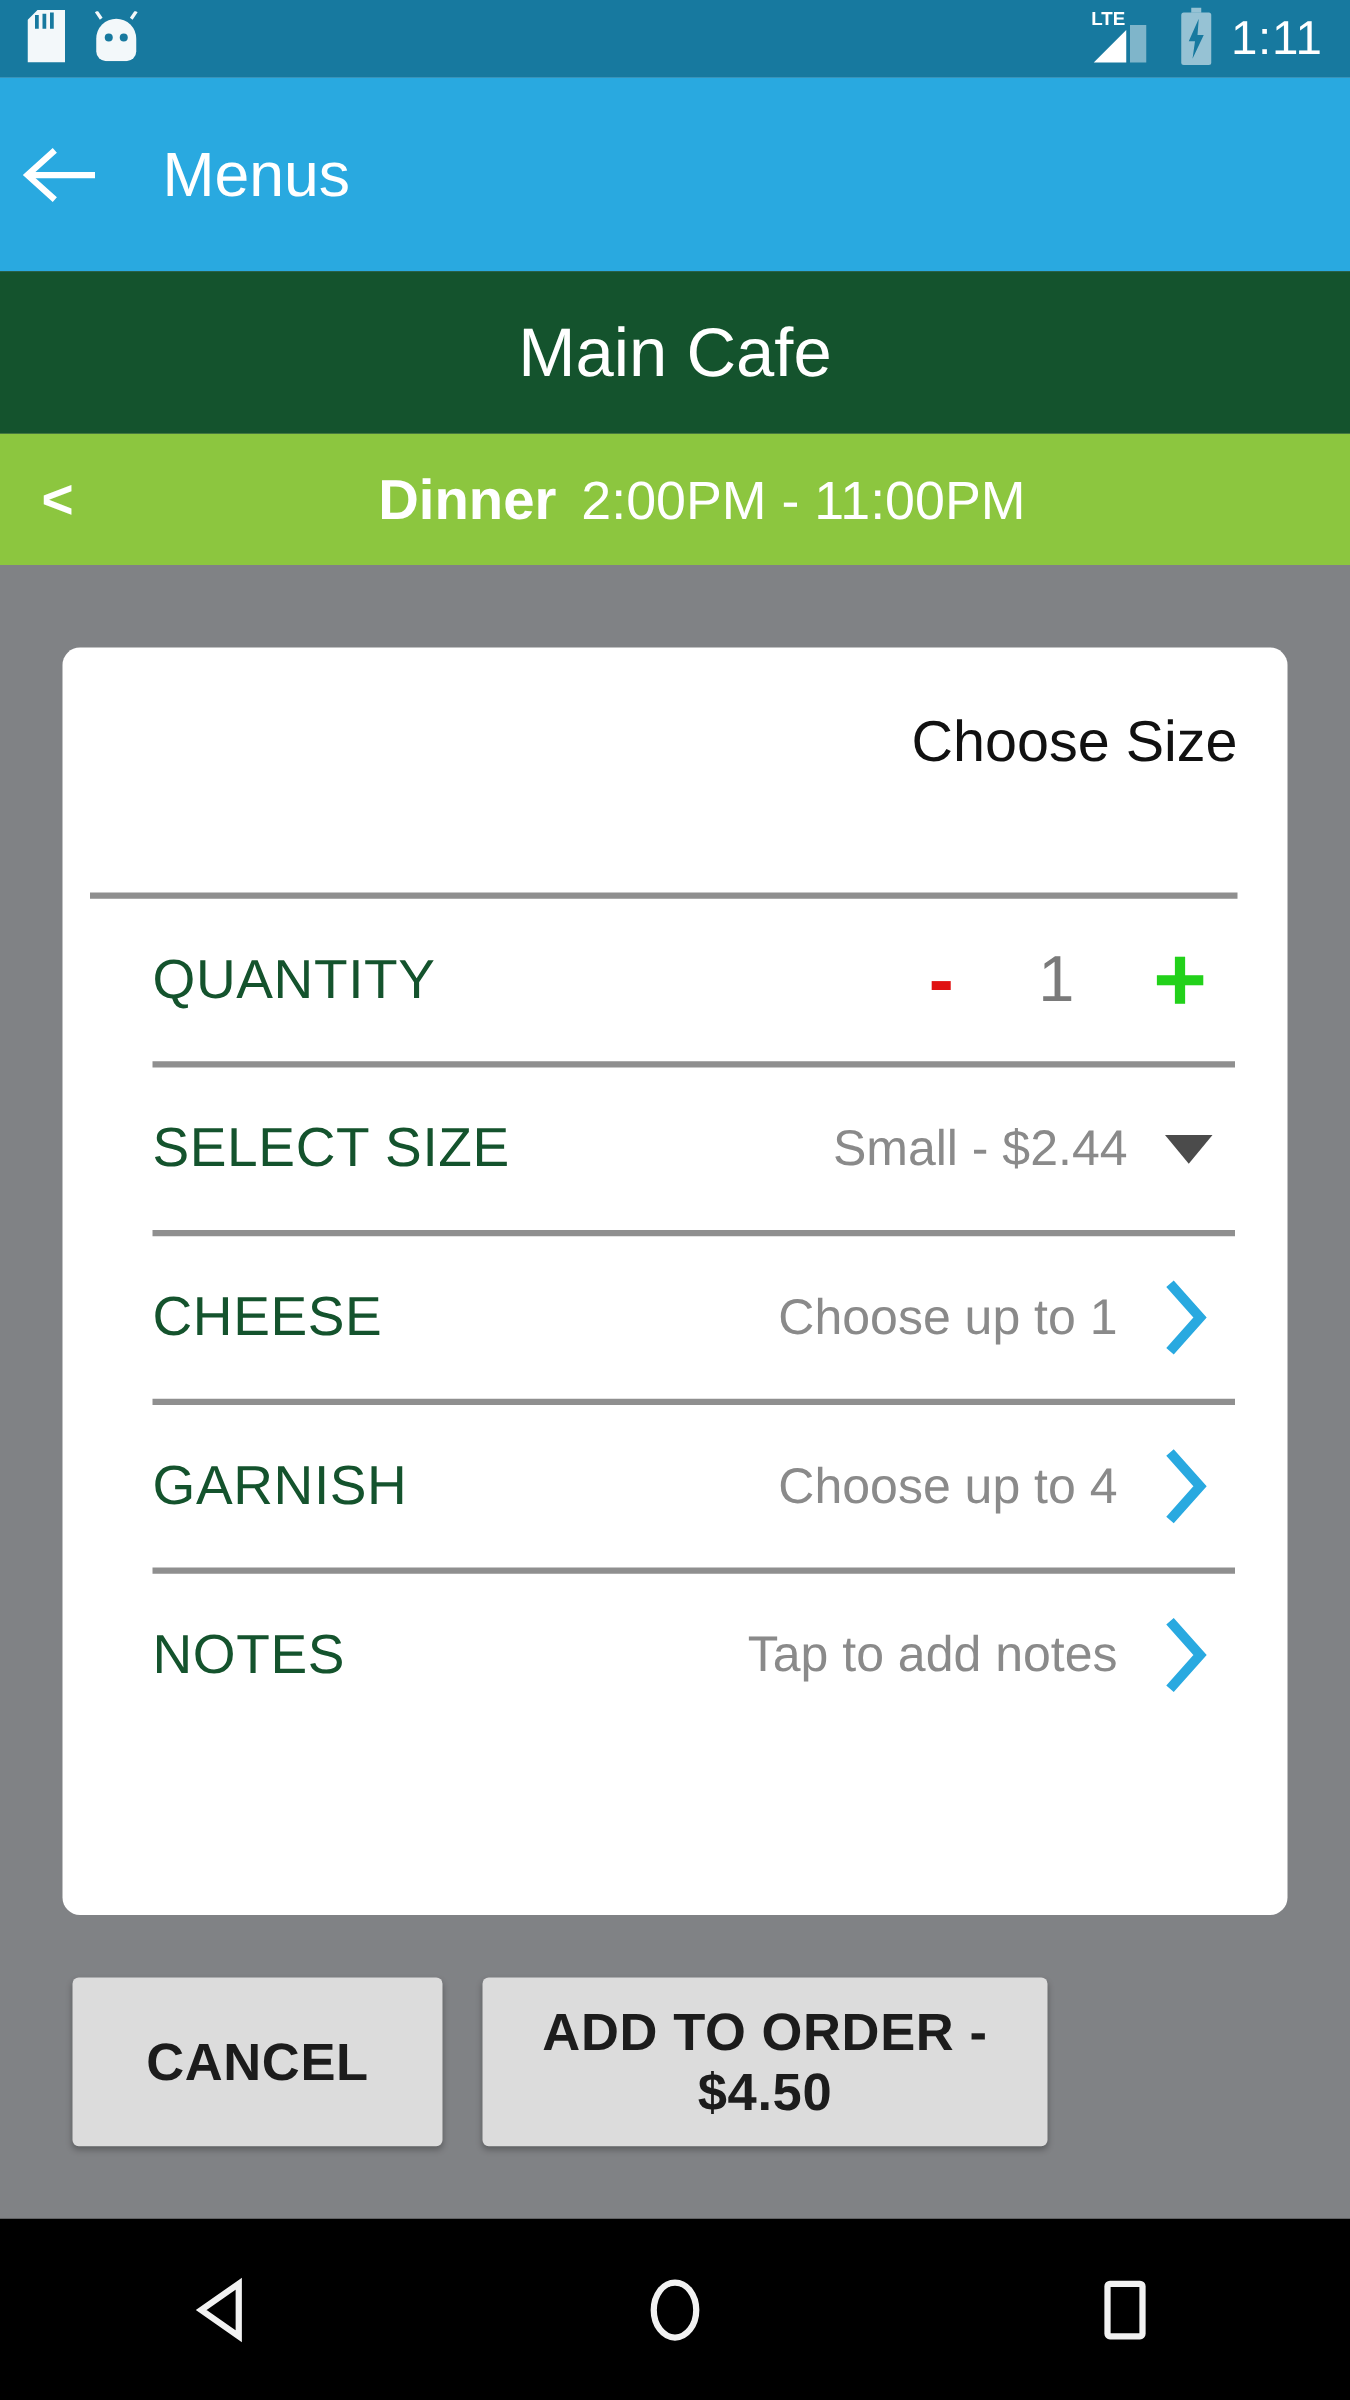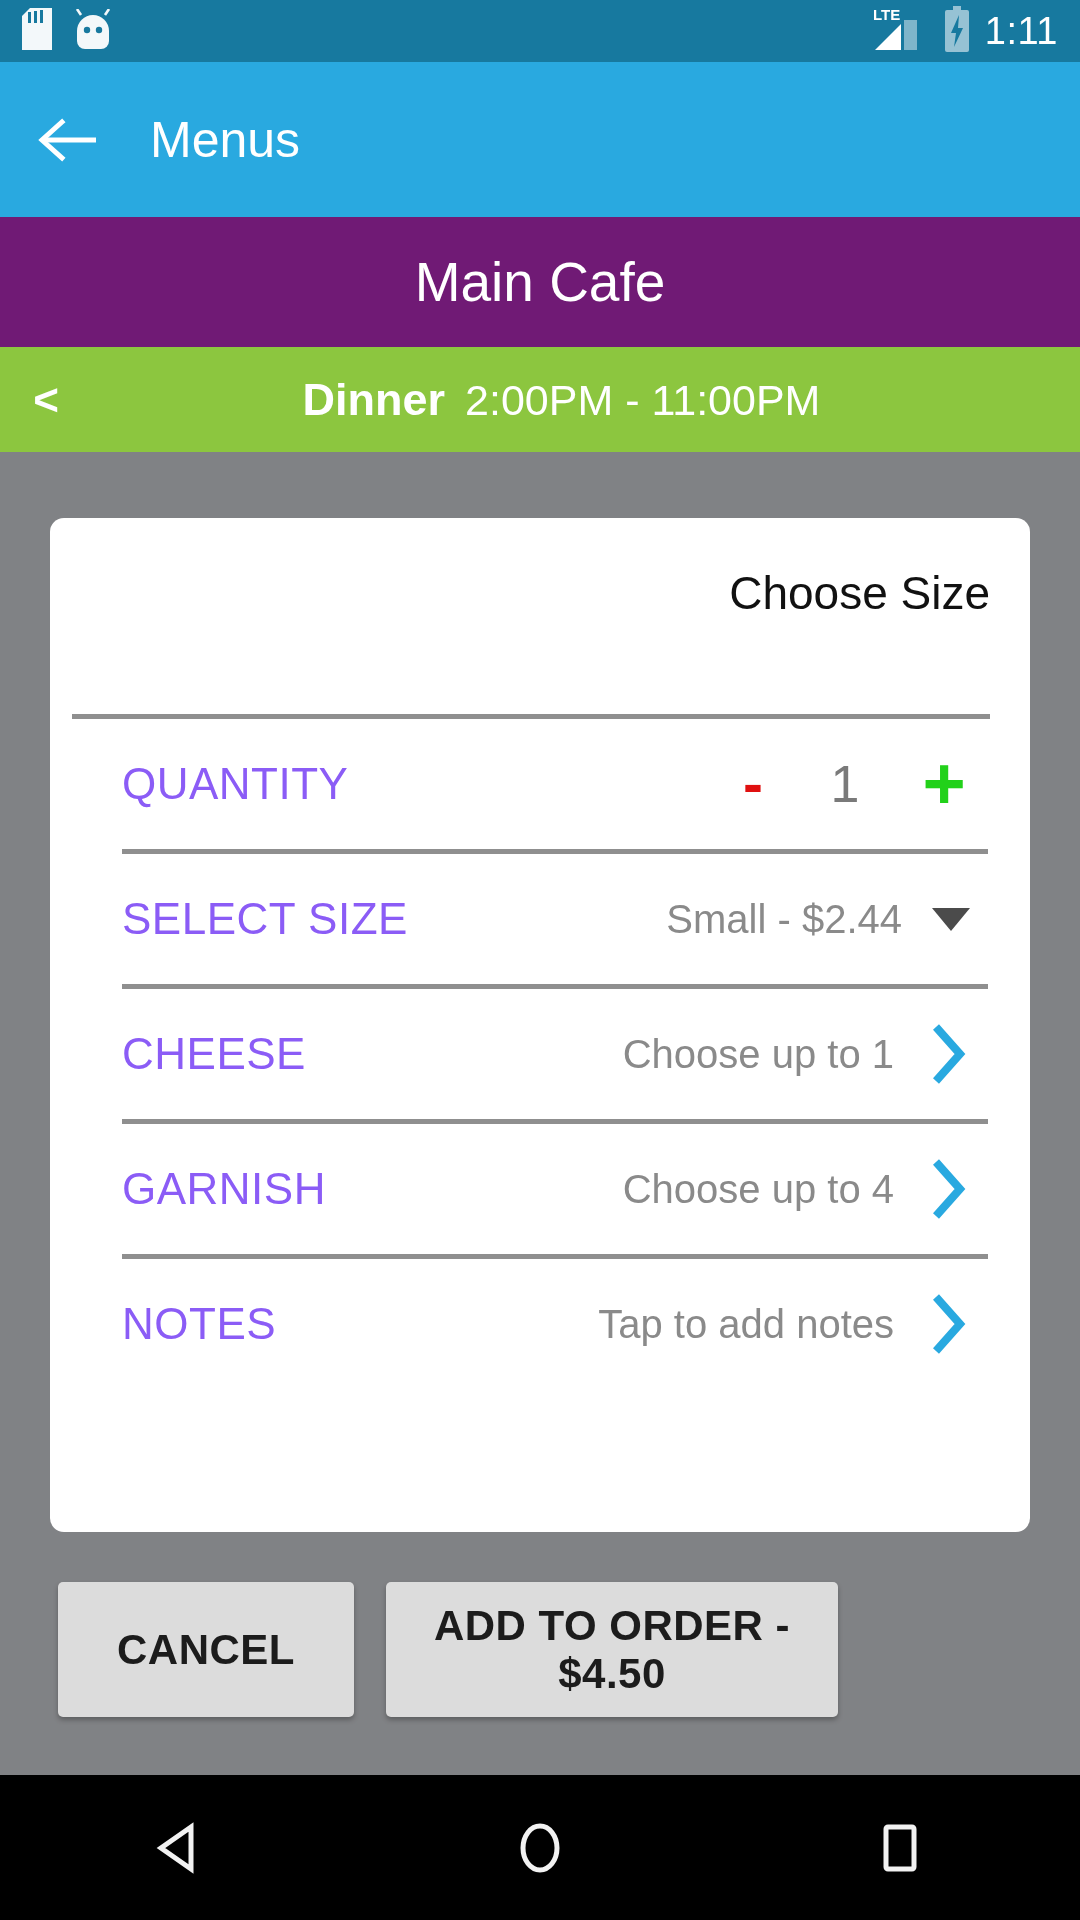--- a/index.html
+++ b/index.html
@@ -17,39 +17,39 @@
     background:#17799f; display:flex; align-items:center;
     padding:0 22px;
   }
   .sb-left{ display:flex; align-items:center; gap:22px; }
   .sb-right{ margin-left:auto; display:flex; align-items:center; gap:14px; }
   .sb-time{ color:#ffffff; font-size:38px; font-weight:400; letter-spacing:0.5px; line-height:1; }
 
   
   .appbar{
     position:absolute; top:62px; left:0; width:1080px; height:155px;
-    background:#29a9e0; display:flex; align-items:center; padding:0 34px;
+    background:#29a9e0; display:flex; align-items:center; padding:0 14px;
   }
   .back-arrow{ width:70px; height:70px; display:flex; align-items:center; justify-content:center; }
   .appbar-title{
     color:#ffffff; font-size:50px; font-weight:400; margin-left:46px; line-height:1;
   }
   .appbar-right{ margin-left:auto; display:flex; align-items:center; gap:0; }
   .cart-icon{ width:92px; height:84px; display:flex; align-items:center; justify-content:center; }
   .cart-total{
     color:rgba(255,255,255,0.72); font-size:44px; margin-left:12px; line-height:1;
   }
   .overflow{ width:72px; height:84px; display:flex; flex-direction:column;
     align-items:center; justify-content:center; gap:9px; margin-left:24px; }
   .overflow i{ display:block; width:10px; height:10px; border-radius:50%; background:#ffffff; }
 
   
   .venuebar{
     position:absolute; top:217px; left:0; width:1080px; height:130px;
-    background:#701a75; display:flex; align-items:center; justify-content:center;
+    background:#14532d; display:flex; align-items:center; justify-content:center;
   }
   .venue-name{ color:#ffffff; font-size:55px; font-weight:400; line-height:1; }
 
   
   .mealbar{
     position:absolute; top:347px; left:0; width:1080px; height:105px;
     background:#8cc63f; display:flex; align-items:center;
   }
   .meal-prev{
     width:72px; display:flex; align-items:center; justify-content:center;
@@ -73,21 +73,21 @@
   .item-name{ font-size:46px; font-weight:700; color:#111111; line-height:1; }
   .choose-prompt{ margin-left:auto; font-size:46px; font-weight:400; color:#111111; line-height:1; }
 
   .rule{ background:#8f8f8f; height:5px; }
   .rule-wide{ margin:46px 40px 0 22px; }
   .rule-inset{ margin:0 42px 0 72px; }
 
   .row{
     display:flex; align-items:center; height:130px; padding:0 42px 0 72px;
   }
-  .row-label{ font-size:44px; font-weight:400; color:#8b5cf6; letter-spacing:0.5px; line-height:1; }
+  .row-label{ font-size:44px; font-weight:400; color:#14532d; letter-spacing:0.5px; line-height:1; }
   .row-right{ margin-left:auto; display:flex; align-items:center; }
   .row-value{ font-size:40px; color:#8a8a8a; line-height:1; }
 
   
   .qty-minus{
     width:74px; display:flex; align-items:center; justify-content:center;
     color:#e01010; font-size:60px; font-weight:700; line-height:0.4;
   }
   .qty-value{
     width:110px; text-align:center; font-size:52px; color:#7a7a7a; line-height:1;

